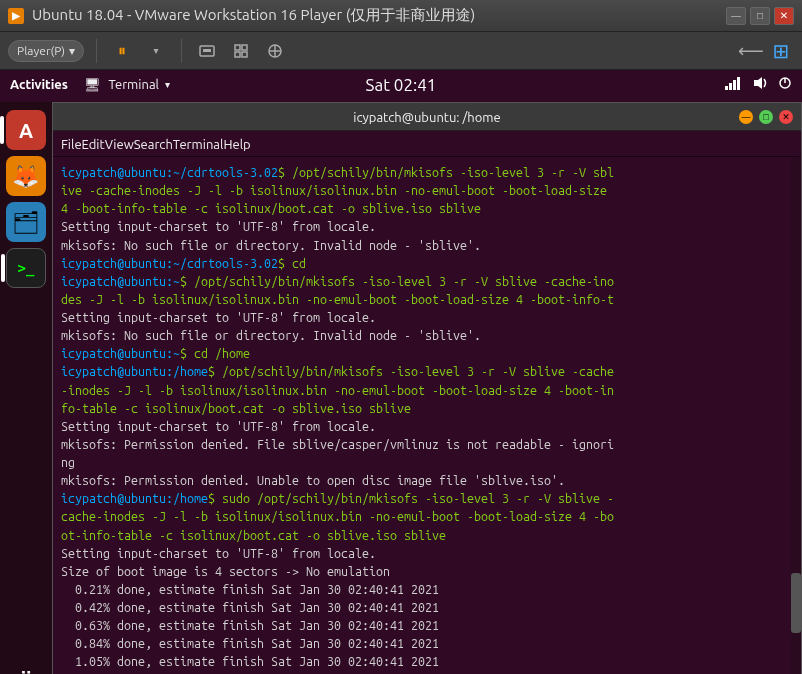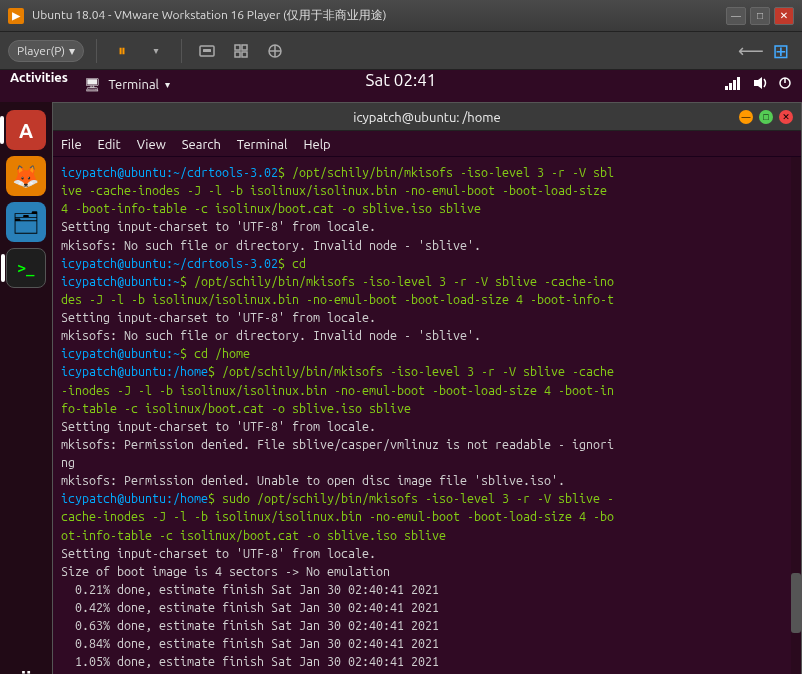--- a/index.html
+++ b/index.html
@@ -23,21 +23,21 @@
     }
     .vmware-icon {
       width: 16px; height: 16px;
       background: #e67e00;
       border-radius: 2px;
       display: flex; align-items: center; justify-content: center;
       font-size: 10px; color: white; font-weight: bold;
     }
     .vmware-title-text {
       color: #ddd;
-      font-size: 12px;
+      font-size: 15px;
     }
     .vmware-title-controls {
       display: flex;
       gap: 4px;
     }
     .vmware-ctrl-btn {
       width: 20px; height: 18px;
       background: #555;
       border: 1px solid #666;
       border-radius: 2px;
@@ -82,20 +82,21 @@
       display: flex;
       flex-direction: column;
     }
 
     
     .ubuntu-topbar {
       width: 100%;
       height: 28px;
       background: #300a24;
       display: flex;
+      align-items: center;
       padding: 0 10px;
       color: #eee;
       font-size: 13px;
     }
     .ubuntu-activities {
       font-weight: bold;
       color: white;
       margin-right: 16px;
       cursor: pointer;
     }
@@ -191,21 +192,20 @@
     .term-ctrl-max { background: #5c5; }
     .term-ctrl-close { background: #e44; }
 
     
     .terminal-menubar {
       height: 26px;
       background: #300a24;
       display: flex;
       align-items: center;
       padding: 0 8px;
-      gap: 16px;
       border-bottom: 1px solid #1a001a;
     }
     .terminal-menu-item {
       color: #eee;
       font-size: 13px;
       cursor: pointer;
     }
 
     
     .terminal-content {

